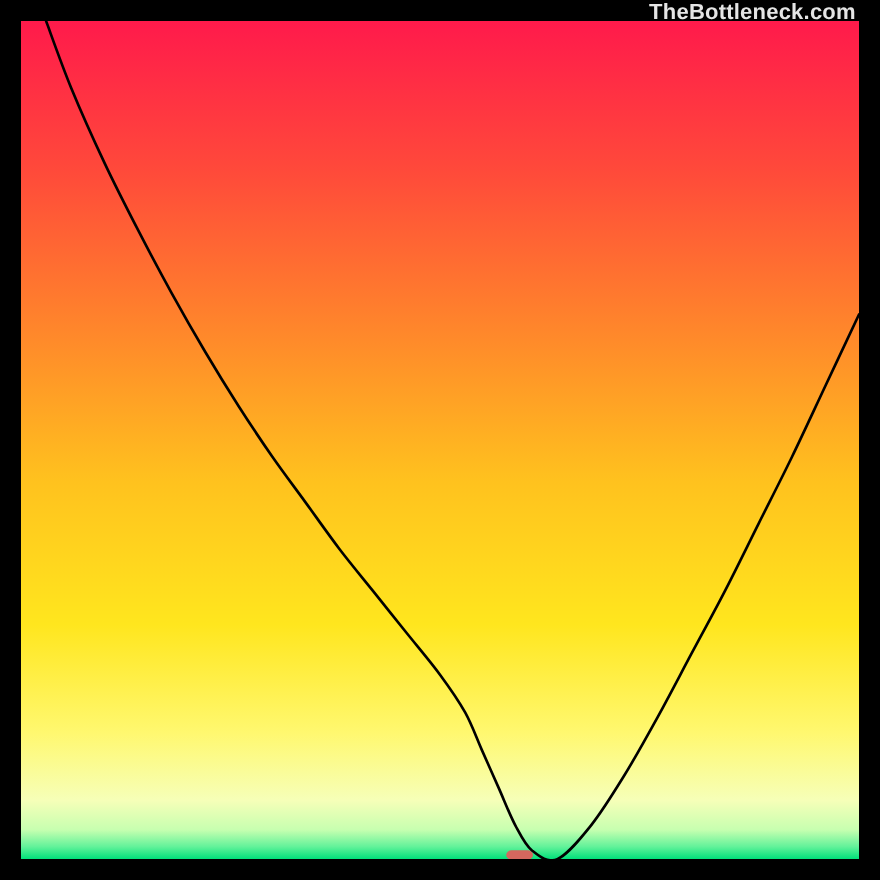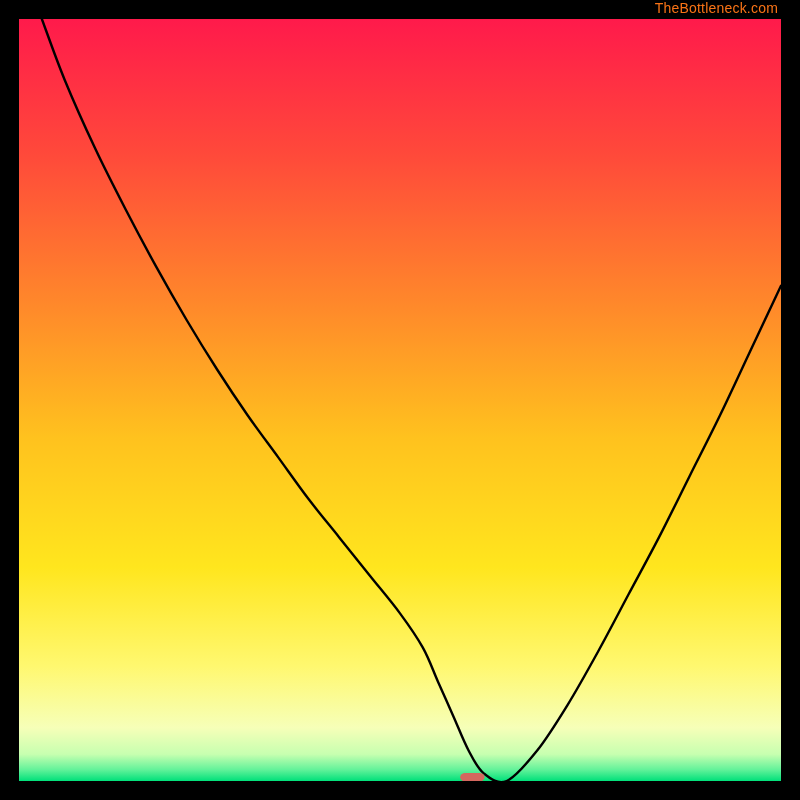--- a/index.html
+++ b/index.html
@@ -23,23 +23,23 @@
     left: 0;
     top: 0;
     width: 762px;
     height: 762px;
   }
   .watermark {
     position: absolute;
     top: 0px;
     right: 22px;
     font-family: Arial, Helvetica, sans-serif;
-    font-size: 14px;
-    font-weight: 400;
-    color: #f97316;
+    font-size: 20px;
+    font-weight: 700;
+    color: #e5e5e5;
     letter-spacing: 0.2px;
   }
   svg { display: block; }
 </style>
 </head>
 <body>
 
 <div class="frame">
   <svg class="plot-area" viewBox="0 0 762 762">
     <defs>

